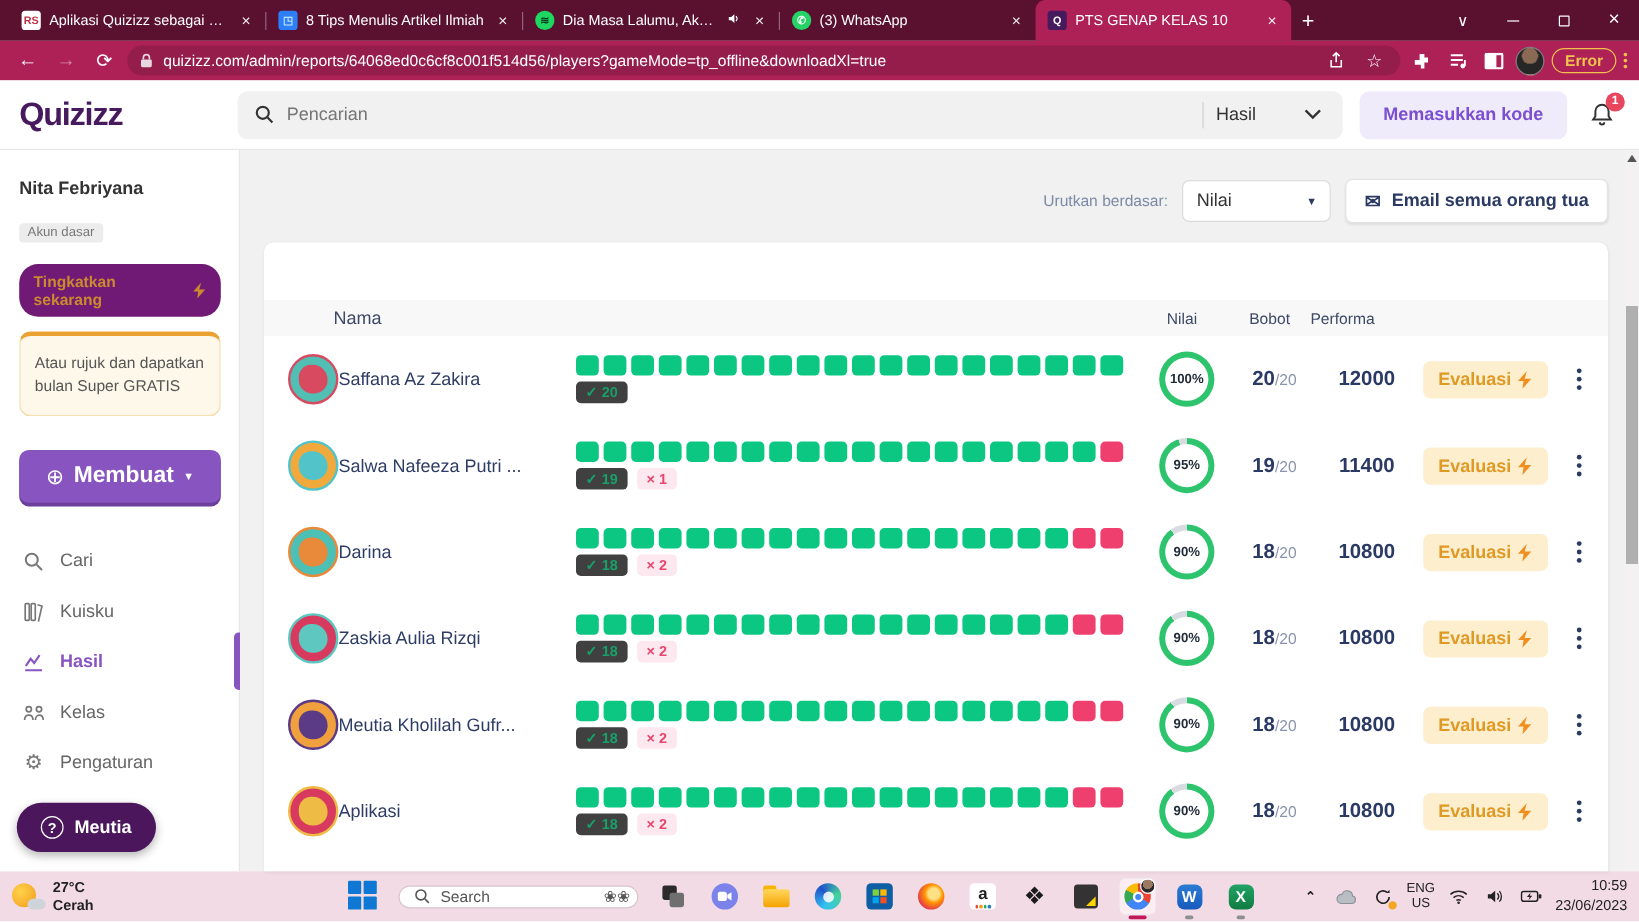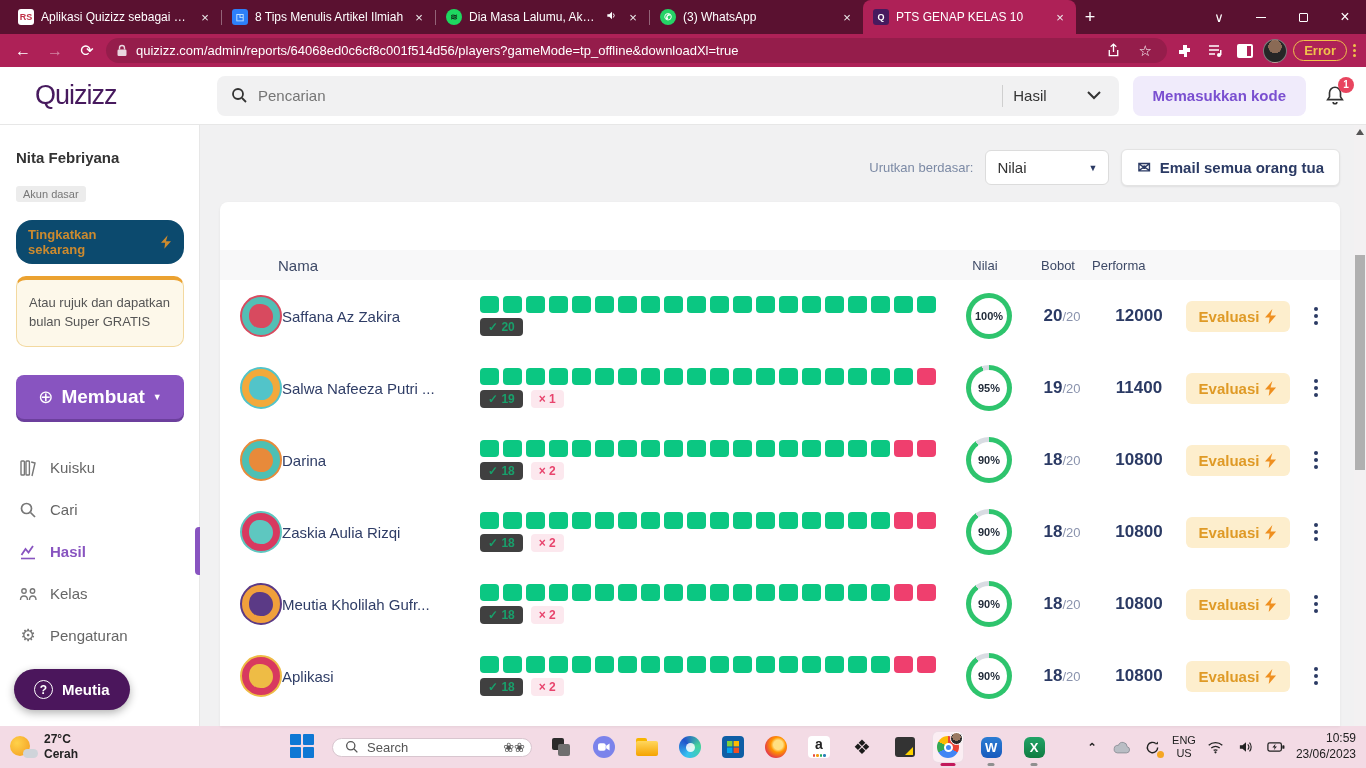--- a/index.html
+++ b/index.html
@@ -26,35 +26,35 @@
   .omnibox { flex:1; height:25px; background:#951d4b; border-radius:13px; display:flex; align-items:center; padding:0 10px; gap:8px; color:#fff; }
   .omnibox .url { flex:1; font-size:13px; white-space:nowrap; overflow:hidden; color:#fff; }
   .tbicon { width:24px; height:24px; display:grid; place-items:center; color:#fff; font-size:15px; }
   .avatar-chrome { width:24px; height:24px; border-radius:50%; background:radial-gradient(circle at 50% 30%, #8a6a55 0 35%, #262626 36%); border:1px solid rgba(255,255,255,.4); }
   .errorpill { display:flex; align-items:center; gap:6px; border:1.5px solid #f0c24b; border-radius:13px; padding:2px 10px; color:#f0c24b; font-size:13px; font-weight:bold; }
   .kebab { display:inline-flex; flex-direction:column; gap:2px; }
   .kebab i { width:3px; height:3px; border-radius:50%; background:#f0c24b; }
 
   
   .app-header { height:58px; background:#fff; border-bottom:1px solid #e7e7e7; display:flex; align-items:center; padding:0 16px; gap:14px; }
-  .logo { font-size:27px; font-weight:normal; letter-spacing:-1px; color:#471a5e; width:168px;margin-left:19px; }
+  .logo { font-size:27px; font-weight:bold; letter-spacing:-1px; color:#471a5e; width:168px; }
   .searchbar { flex:1; height:40px; background:#f1f1f2; border-radius:8px; display:flex; align-items:center; padding:0 14px; gap:10px; }
   .searchbar input { flex:1; border:0; background:transparent; font-size:15px; color:#333; outline:none; font-family:inherit; }
   .sdivider { width:1px; height:22px; background:#cfcfcf; }
   .filter { display:flex; align-items:center; gap:40px; color:#333; font-size:15px; padding-right:4px; }
   .joinbtn { height:40px; background:#f0ebfb; border-radius:8px; padding:0 20px; display:flex; align-items:center; color:#7a4fd0; font-size:15px; font-weight:bold; }
   .bellwrap { position:relative; width:30px; height:30px; display:grid; place-items:center; }
   .badge { position:absolute; top:-4px; right:-4px; background:#e8455f; color:#fff; border-radius:50%; width:16px; height:16px; font-size:10px; display:grid; place-items:center; font-weight:bold; }
 
   
   .content { position:relative; height:601px; display:flex; background:#f1f1f2; }
   .sidebar { width:200px; background:#fff; border-right:1px solid #e7e7e7; padding:24px 14px 0 16px; position:relative; flex:0 0 200px; }
   .uname { font-size:15px; font-weight:bold; color:#333; }
   .acctbadge { display:inline-block; margin-top:20px; background:#ececec; color:#777; font-size:11px; padding:2px 7px; border-radius:3px; }
-  .upgrade { margin-top:18px; background:#0c4a6e; color:#cc8a2e; font-size:13px; font-weight:bold; border-radius:16px; padding:7px 12px; display:flex; align-items:center; gap:6px; width:168px; justify-content:center; }
+  .upgrade { margin-top:18px; background:#701a75; color:#cc8a2e; font-size:13px; font-weight:bold; border-radius:16px; padding:7px 12px; display:flex; align-items:center; gap:6px; width:168px; justify-content:center; }
   .promo { margin-top:12px; border:1px solid #f3d9a0; border-top:4px solid #eba231; border-radius:10px; background:#fdf8ea; padding:14px 12px; width:168px; }
   .promo .ptext { font-size:13px; color:#555; line-height:1.45; }
   .promo .pbtn { margin-top:14px; background:#fff; border-radius:6px; text-align:center; padding:8px 4px; color:#e08122; font-weight:bold; font-size:14px; box-shadow:0 1px 3px rgba(0,0,0,.12); }
   .createbtn { margin-top:28px; width:168px; height:44px; background:#8854c0; border-radius:8px; box-shadow:0 3px 0 #6c3f9d; color:#fff; font-size:19px; font-weight:bold; display:flex; align-items:center; justify-content:center; gap:8px; }
   .nav { margin-top:28px; }
   .navitem { display:flex; align-items:center; gap:12px; padding:12px 2px; font-size:15px; color:#666; position:relative; }
   .navitem.active { color:#8854c0; font-weight:bold; }
   .navitem.active .bar { position:absolute; right:-15px; top:-4px; width:5px; height:48px; background:#8854c0; border-radius:4px 0 0 4px; }
   .helpbtn { position:absolute; left:14px; bottom:16px; background:#4b165c; color:#fff; border-radius:24px; padding:11px 20px; display:flex; align-items:center; gap:9px; font-size:15px; font-weight:bold; box-shadow:0 3px 8px rgba(0,0,0,.3); z-index:5; }
   .qmark { width:19px; height:19px; border:1.6px solid #fff; border-radius:50%; display:grid; place-items:center; font-size:12px; }
@@ -258,35 +258,35 @@
     </div>
     <div class="createbtn">
       <span style="font-weight:normal;font-size:18px;">⊕</span>
       <span>Membuat</span>
       <span class="caret" style="color:#fff;">▼</span>
     </div>
     <div class="nav" id="sidenav">
         <div class="navitem">
           <span style="display: inline-flex; width: 20px; justify-content: center;">
             <svg width="18" height="18" viewBox="0 0 18 18">
+              <circle cx="7.5" cy="7.5" r="5" fill="none" stroke="#777" stroke-width="1.7"></circle>
+              <path d="M11.5 11.5l4.5 4.5" stroke="#777" stroke-width="1.7"></path>
+            </svg>
+          </span>
+          <span>Cari</span>
+        </div>
+        <div class="navitem">
+          <span style="display: inline-flex; width: 20px; justify-content: center;">
+            <svg width="18" height="18" viewBox="0 0 18 18">
               <rect x="2" y="2" width="3.4" height="14" rx="0.8" fill="none" stroke="#777" stroke-width="1.4"></rect>
               <rect x="7" y="2" width="3.4" height="14" rx="0.8" fill="none" stroke="#777" stroke-width="1.4"></rect>
               <path d="M12.2 3l3.8 1 -3 13" fill="none" stroke="#777" stroke-width="1.4"></path>
             </svg>
           </span>
           <span>Kuisku</span>
-        </div>
-        <div class="navitem">
-          <span style="display: inline-flex; width: 20px; justify-content: center;">
-            <svg width="18" height="18" viewBox="0 0 18 18">
-              <circle cx="7.5" cy="7.5" r="5" fill="none" stroke="#777" stroke-width="1.7"></circle>
-              <path d="M11.5 11.5l4.5 4.5" stroke="#777" stroke-width="1.7"></path>
-            </svg>
-          </span>
-          <span>Cari</span>
         </div>
         <div class="navitem active">
           <span style="display: inline-flex; width: 20px; justify-content: center;">
             <svg width="18" height="18" viewBox="0 0 18 18">
               <path d="M2 15.5h14" stroke="#8854c0" stroke-width="1.6"></path>
               <path d="M2.5 12l4-6 3 3.5 4.5-6.5" fill="none" stroke="#8854c0" stroke-width="1.8"></path>
             </svg>
           </span>
           <span>Hasil</span>
           <span class="bar"></span>

